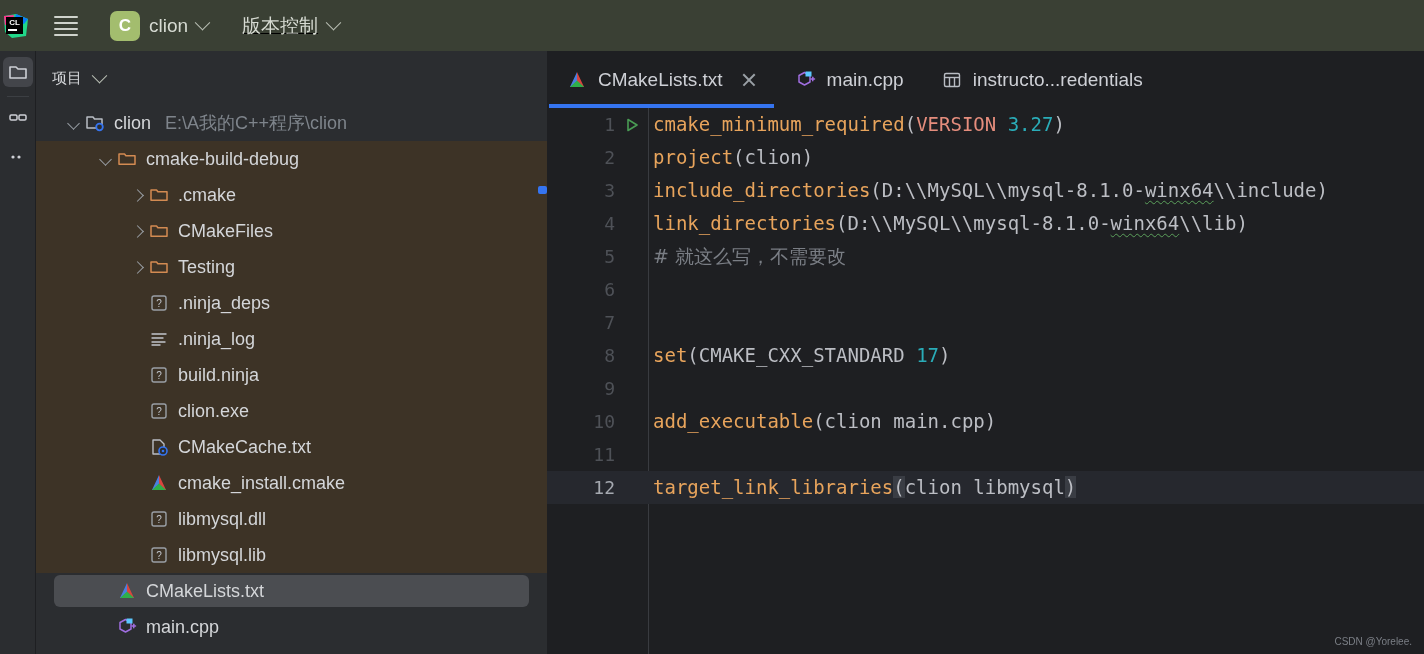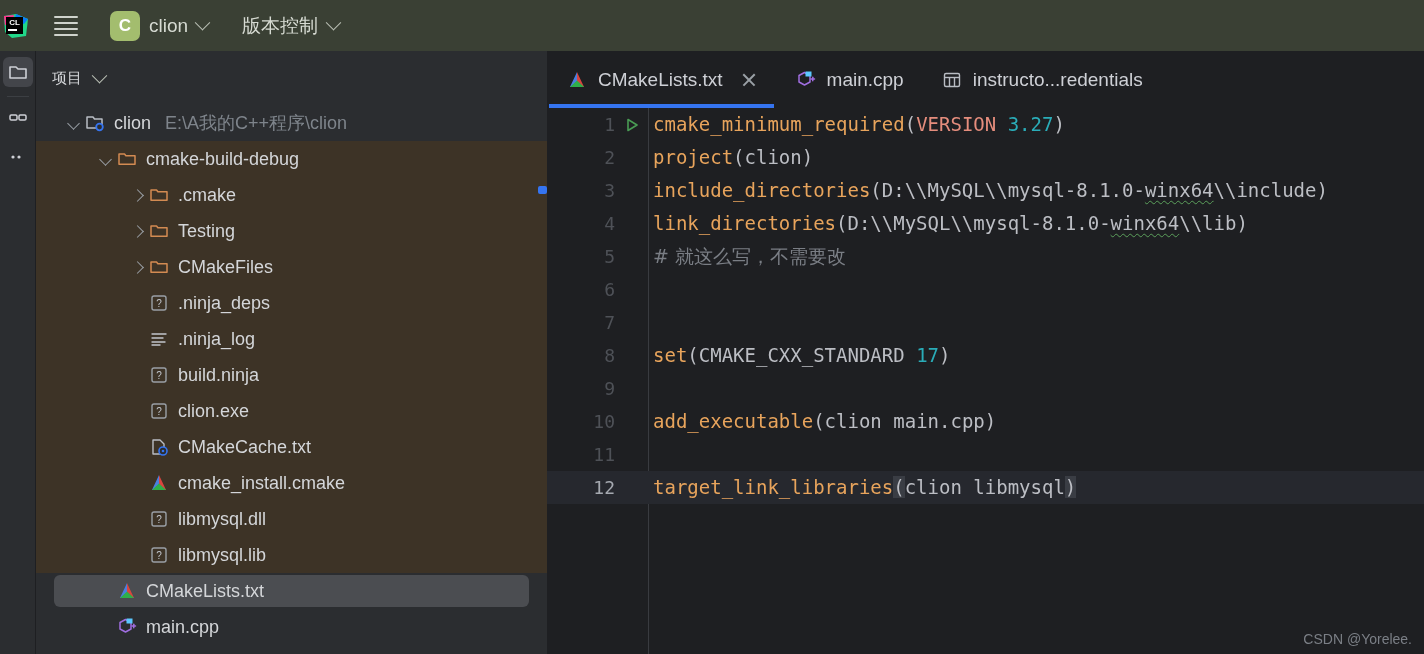--- a/index.html
+++ b/index.html
@@ -55,21 +55,21 @@
     color: #d6dad2; font-size: 19px;
   }
   .chev {
     display: inline-block; width: 10px; height: 10px;
     border-right: 1.8px solid #b9bfb4;
     border-bottom: 1.8px solid #b9bfb4;
     transform: rotate(45deg) translate(-2px,-2px);
   }
   .vcs-chip {
     display: flex; align-items: center; gap: 10px;
-    margin-left: 34px; cursor: pointer;
+    margin-left: 34px; cursor: pointer; text-decoration: underline;
   }
   .vcs-label { color: #d6dad2; font-size: 19px; }
 
   
   .rail {
     position: absolute; left: 0; top: 51px;
     width: 36px; height: 603px;
     background: #2b2d30;
     border-right: 1px solid #1e1f22;
     box-sizing: border-box;
@@ -203,21 +203,21 @@
   .t-cmt-cn { font-family: "DejaVu Sans", sans-serif; margin-top: 30px; }
   .sq {
     text-decoration: underline wavy #5b9f5b;
     text-decoration-thickness: 1px;
     text-underline-offset: 3px;
   }
   .brk { background: #3a3d44; }
 
   .watermark {
     position: absolute; right: 12px; bottom: 7px;
-    color: #7b7f86; font-size: 14px;
+    color: #7b7f86; font-size: 10px;
     font-family: "Liberation Sans", sans-serif;
   }
   .vsplit {
     position: absolute; left: 0; top: 0; width: 1px; height: 603px;
     background: #1e1f22;
   }
 </style>
 </head>
 <body>
 
@@ -323,33 +323,33 @@
         <div class="row excluded">
           <span style="display: inline-block; flex: 0 0 auto; width: 90px;"></span>
           <span class="twisty">
             <i class="tw-arrow right"></i>
           </span>
           <span class="ficon">
             <svg width="20" height="20" viewBox="0 0 20 20">
               <path d="M2 5h5.5l1.4 1.8H18v8.4H2z" fill="none" stroke="#d38b52" stroke-width="1.5" stroke-linejoin="round"></path>
             </svg>
           </span>
-          <span class="rlabel">Testing</span>
+          <span class="rlabel">CMakeFiles</span>
         </div>
         <div class="row excluded">
           <span style="display: inline-block; flex: 0 0 auto; width: 90px;"></span>
           <span class="twisty">
             <i class="tw-arrow right"></i>
           </span>
           <span class="ficon">
             <svg width="20" height="20" viewBox="0 0 20 20">
               <path d="M2 5h5.5l1.4 1.8H18v8.4H2z" fill="none" stroke="#d38b52" stroke-width="1.5" stroke-linejoin="round"></path>
             </svg>
           </span>
-          <span class="rlabel">CMakeFiles</span>
+          <span class="rlabel">Testing</span>
         </div>
         <div class="row excluded">
           <span style="display: inline-block; flex: 0 0 auto; width: 90px;"></span>
           <span class="twisty"></span>
           <span class="ficon">
             <svg width="20" height="20" viewBox="0 0 20 20">
               <rect x="3" y="3" width="14" height="14" rx="2" fill="none" stroke="#9aa0a6" stroke-width="1.4"></rect>
               <text x="10" y="14" fill="#c2c6cc" font-size="10" font-family="Liberation Sans, sans-serif" text-anchor="middle">?</text>
             </svg>
           </span>

